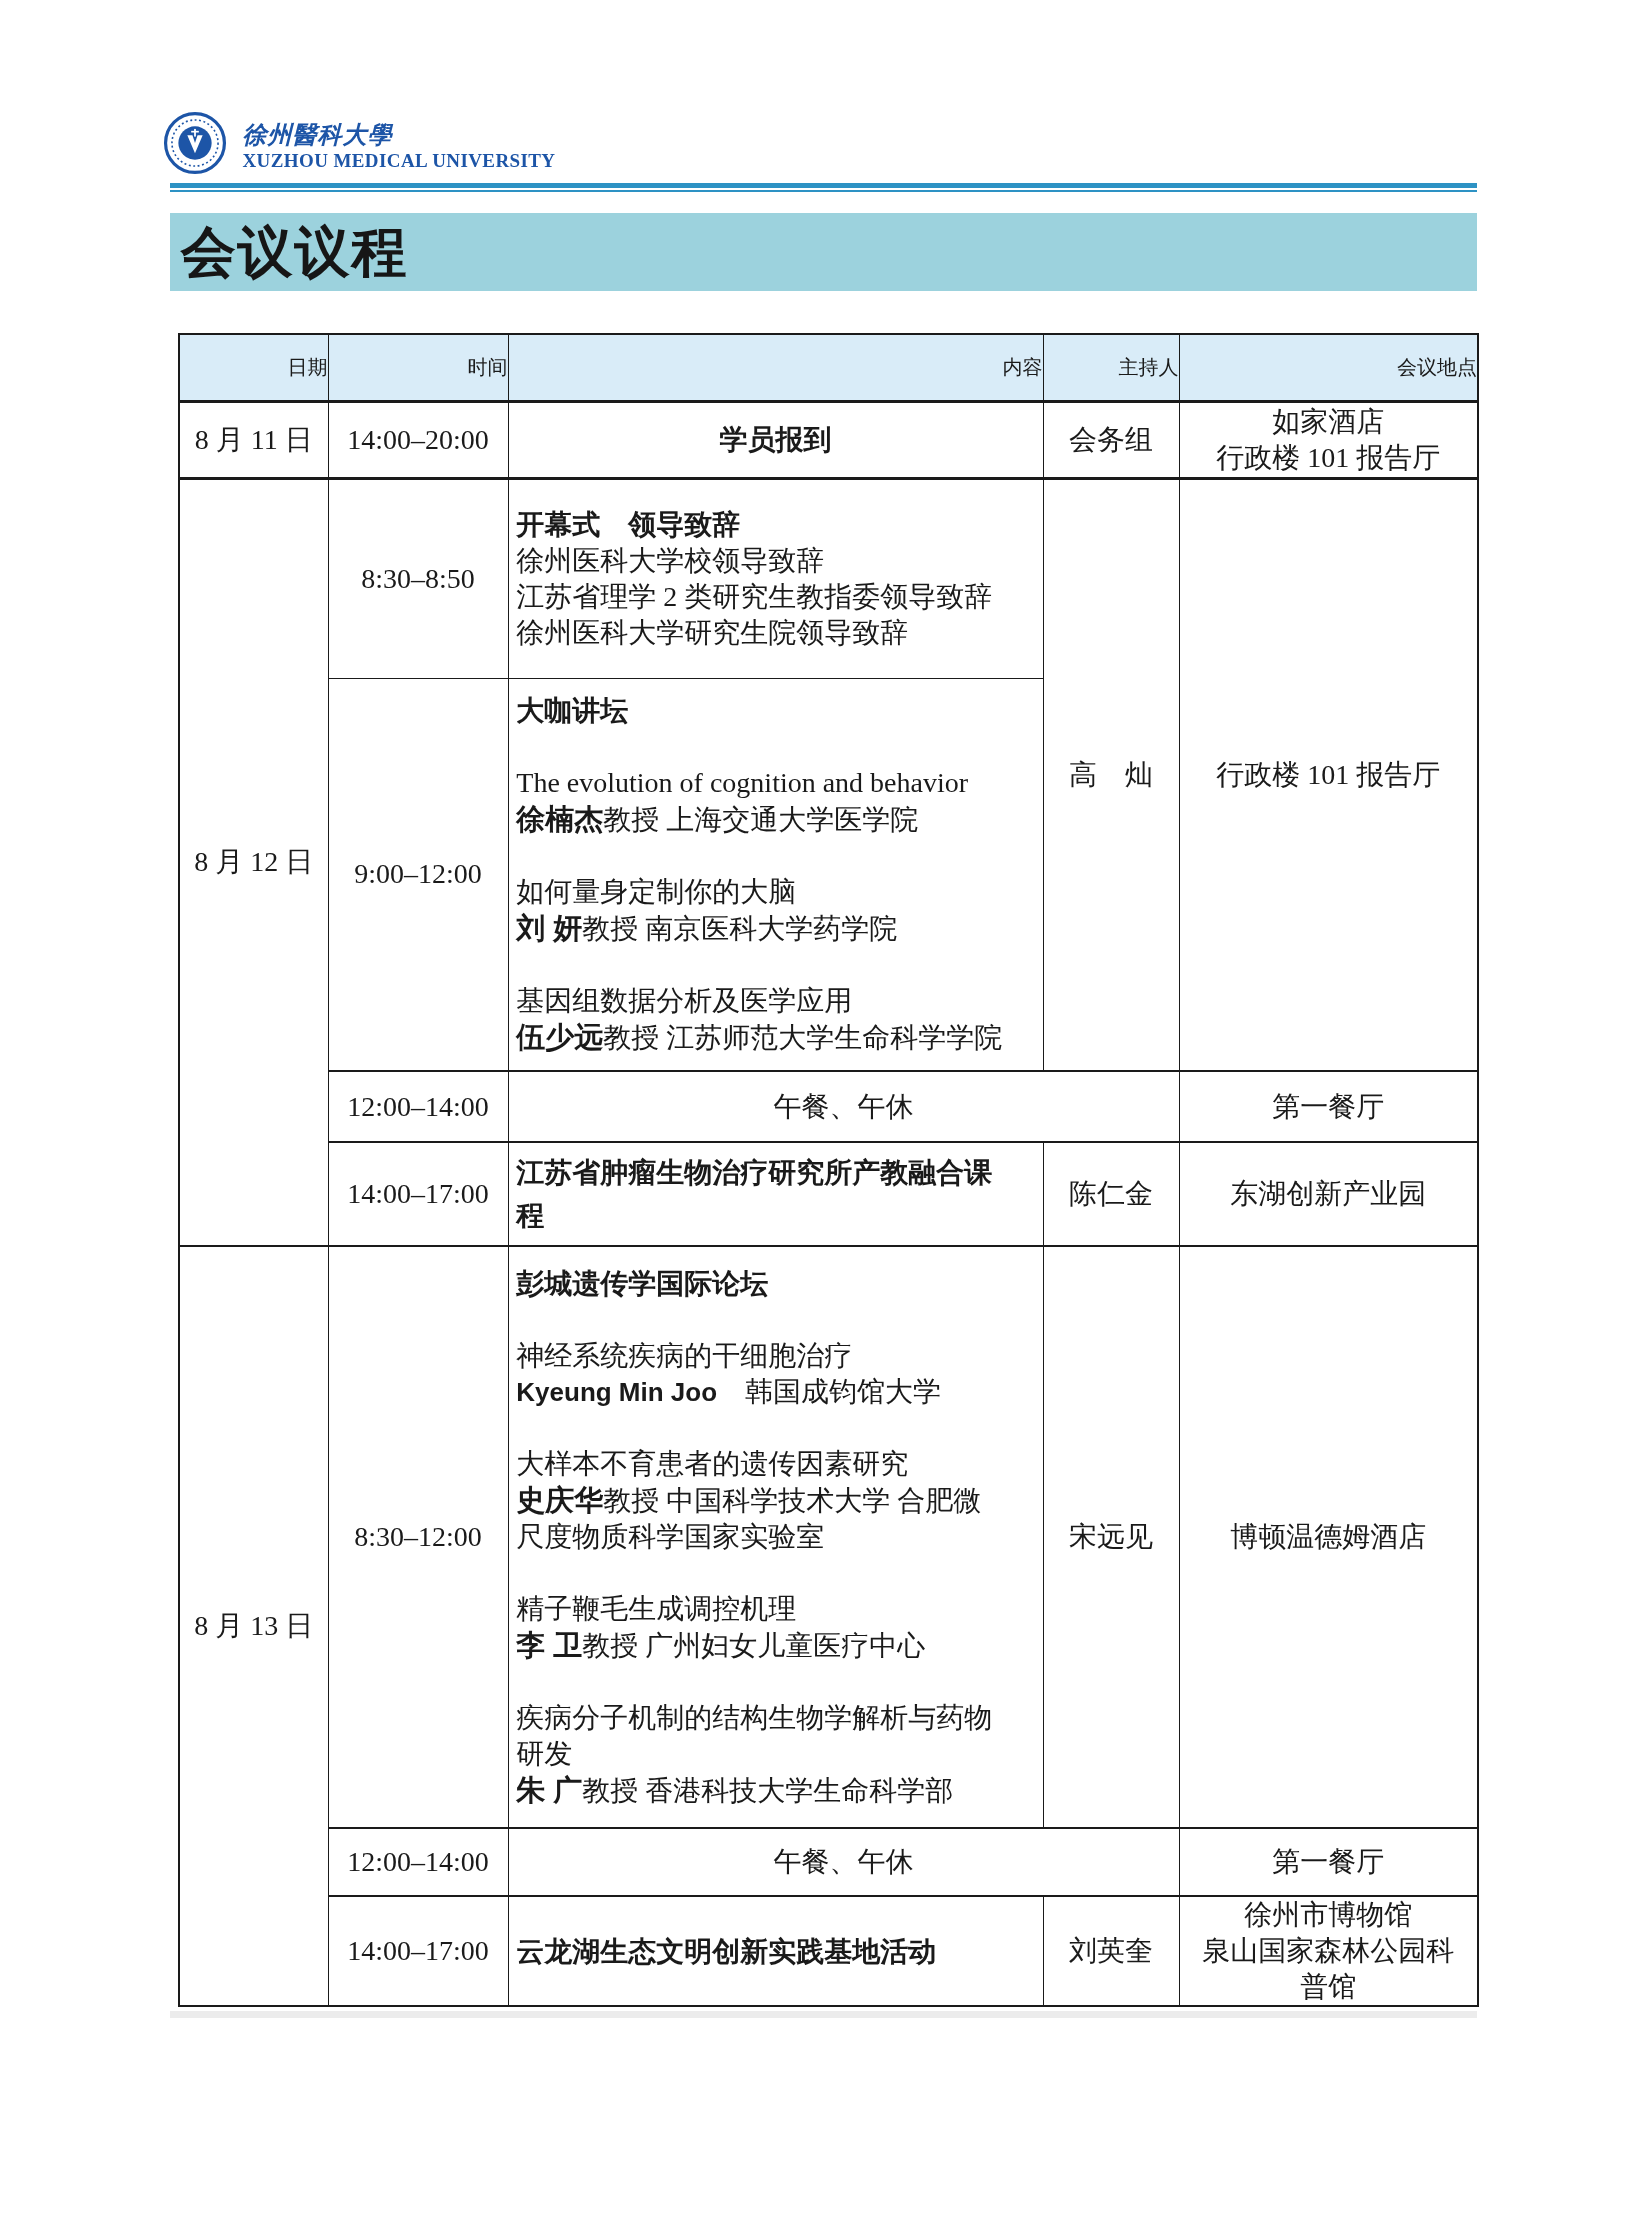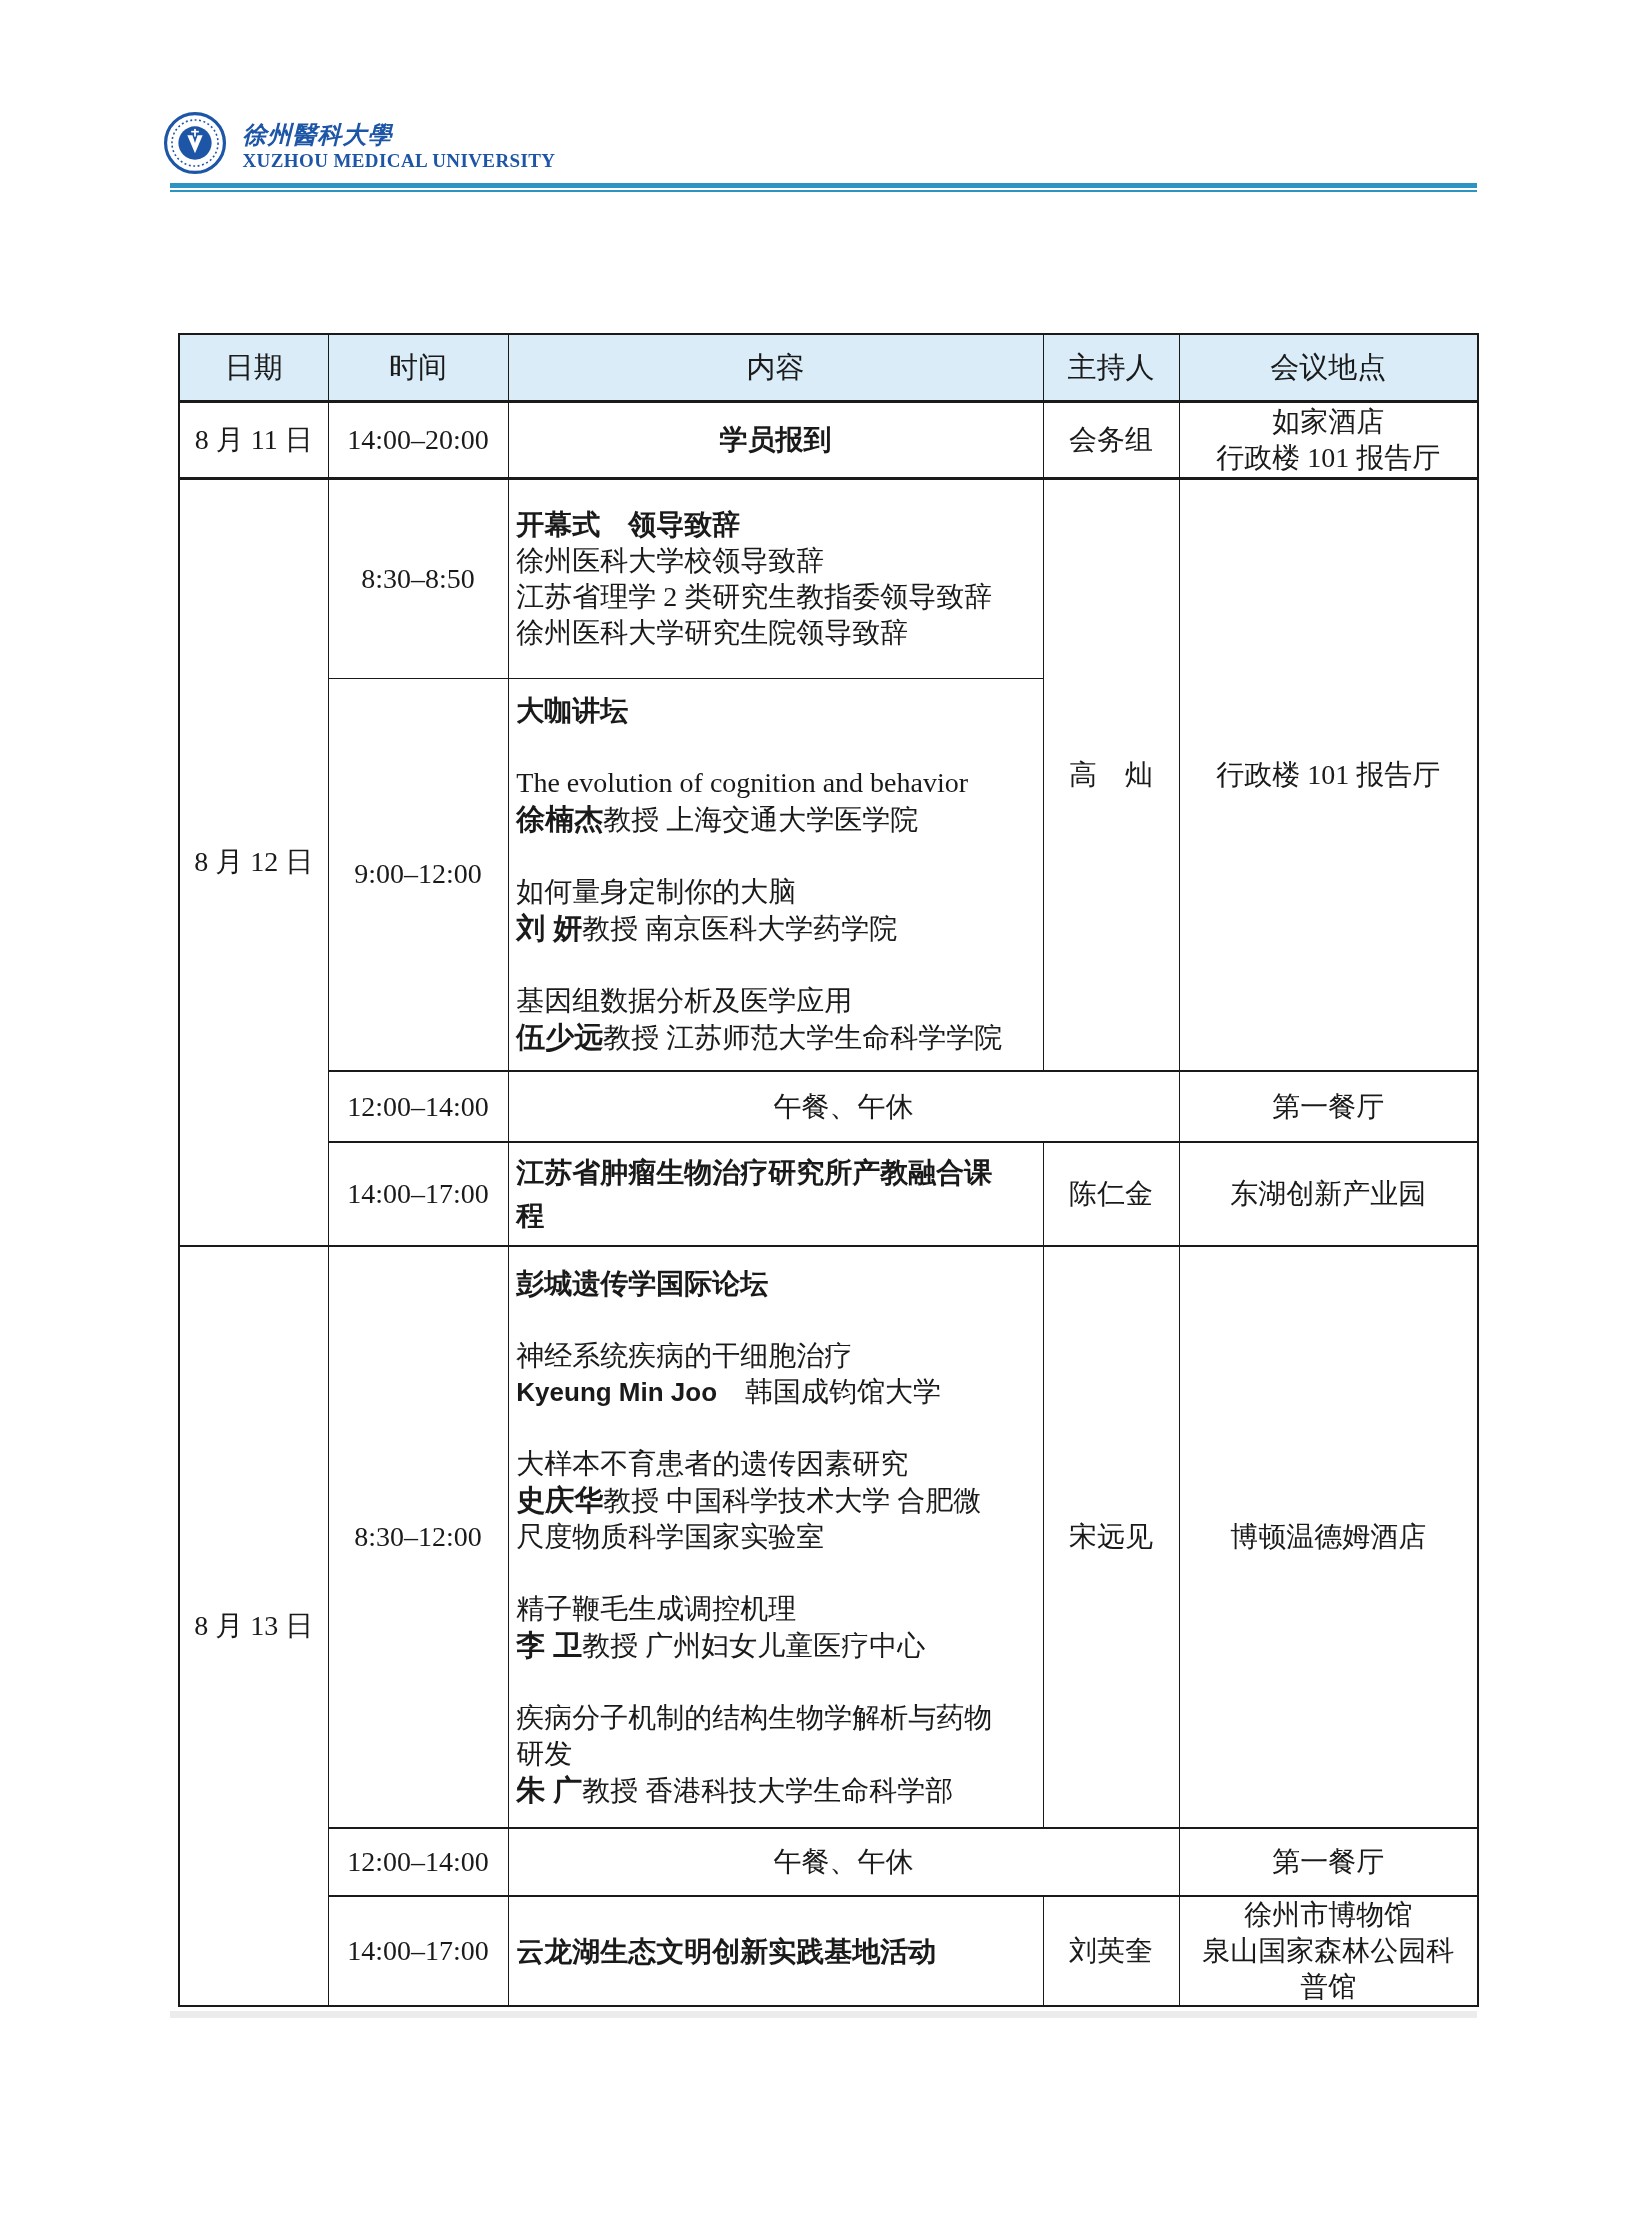--- a/index.html
+++ b/index.html
@@ -34,21 +34,21 @@
   .banner h1{font-family:var(--sans);font-weight:bold;font-size:55px;line-height:78px;
              padding-left:10.7px;color:#161616;letter-spacing:1.9px;}
 
   
   table.agenda{position:absolute;left:178px;top:333px;width:1299px;
                border-collapse:collapse;table-layout:fixed;
                border:2.9px solid var(--ink);}
   table.agenda th,table.agenda td{border:1.9px solid var(--ink);vertical-align:middle;
                font-size:28px;line-height:36px;color:var(--ink);overflow:hidden;}
   table.agenda th{background:var(--thbg);font-family:var(--sans);font-weight:400;
-               font-size:29px;text-align:center;}
+               font-size:20px;text-align:right;}
   td.c{text-align:center;}
   td.content{text-align:left;padding:3.9px 5.8px 3.9px 7.8px;}
   tr.h-4 td{border-top-width:3.9px;}
   tr.h-3 td{border-top-width:2.9px;}
   tr.h-2 td{border-top-width:1.9px;}
   thead tr th{border-bottom-width:3.9px;}
 
   .line{line-height:36px;min-height:36px;}
   .gap{height:36px;}
   .line2{line-height:43px;min-height:43px;}
@@ -80,20 +80,23 @@
       <div class="logo-cn">徐州醫科大學</div>
       <div class="logo-en">XUZHOU MEDICAL UNIVERSITY</div>
     </div>
   </div>
   <div class="rule">
     <div class="rule-a"></div>
     <div class="rule-gap"></div>
     <div class="rule-b"></div>
   </div>
 
+  <div class="banner">
+    <h1>会议议程</h1>
+  </div>
 
   <table class="agenda">
     <colgroup>
       <col style="width:149px">
         <col style="width:180px">
         <col style="width:535px">
       <col style="width:136px">
         <col style="width:299px">
     </colgroup>
     <thead>

